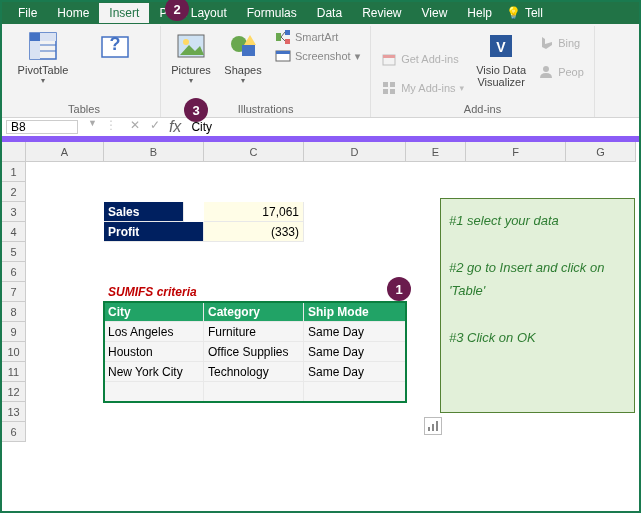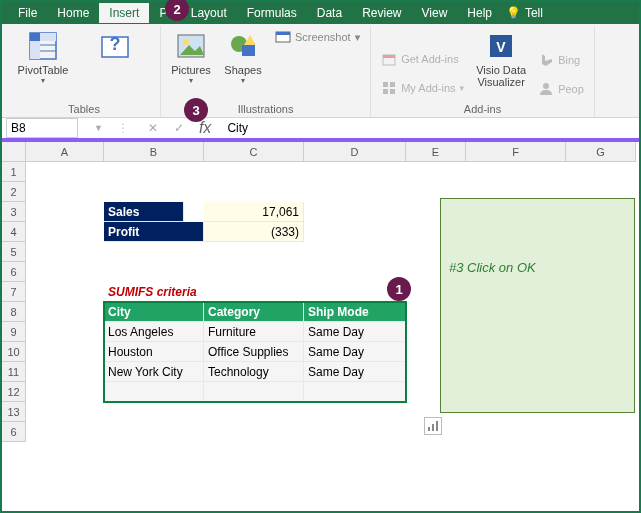--- a/index.html
+++ b/index.html
@@ -13,21 +13,21 @@
 .group-items { display: flex; gap: 4px; flex: 1; align-items: flex-start; padding-top: 2px; }
 .group-label { font-size: 11px; color: #666; padding: 2px 0; }
 .big-btn { display: flex; flex-direction: column; align-items: center; width: 58px; padding: 2px; cursor: pointer; }
 .big-btn .ico { width: 32px; height: 32px; display: flex; align-items: center; justify-content: center; }
 .big-btn .lbl { font-size: 11px; color: #444; text-align: center; line-height: 1.1; margin-top: 2px; }
 .big-btn .drop { font-size: 8px; color: #666; }
 .small-btns { display: flex; flex-direction: column; gap: 1px; }
 .small-btn { display: flex; align-items: center; gap: 4px; padding: 1px 4px; font-size: 11px; color: #888; cursor: pointer; }
 .small-btn .sico { width: 16px; height: 16px; display: flex; align-items: center; justify-content: center; }
 .small-btn.dim { opacity: 0.6; }
-.fbar { display: flex; align-items: center; height: 24px; border-bottom: 4px solid #8b5cf6; background: #fff; gap: 6px; }
+.fbar { display: flex; height: 24px; border-bottom: 6px solid #8b5cf6; background: #fff; }
 .namebox { width: 72px; border: 1px solid #ccc; padding: 2px 4px; margin: 2px 4px; font-size: 12px; background: #fff; }
 .fbar .fbtn { width: 20px; text-align: center; color: #aaa; font-size: 12px; }
 .fbar .fx { font-style: italic; font-size: 16px; color: #666; margin: 0 4px; }
 .fbar .fval { padding: 2px 6px; font-size: 12px; flex: 1; }
 .sheet { position: relative; display: flex; height: 370px; overflow: hidden; }
 .corner { width: 24px; height: 20px; background: #f0f0f0; border-right: 1px solid #ccc; border-bottom: 1px solid #ccc; }
 .colheads { display: flex; position: absolute; left: 24px; top: 0; }
 .colheads div { height: 20px; background: #f0f0f0; border-right: 1px solid #ccc; border-bottom: 1px solid #ccc; text-align: center; font-size: 11px; color: #555; line-height: 20px; }
 .rowheads { position: absolute; top: 20px; left: 0; }
 .rowheads div { width: 24px; height: 20px; background: #f0f0f0; border-bottom: 1px solid #ccc; border-right: 1px solid #ccc; text-align: center; font-size: 11px; color: #555; line-height: 20px; }
@@ -115,20 +115,32 @@
               <polygon points="22,4 28,14 16,14" fill="#ffd966"></polygon>
             </svg>
         </div>
         <div class="lbl">Shapes</div>
         <div class="drop">▾</div>
       </div>
       <div class="small-btns">
         <div class="small-btn">
           <span class="sico">
               <svg width="16" height="16">
+                <rect x="1" y="4" width="5" height="8" fill="#6aa84f"></rect>
+                <rect x="10" y="1" width="5" height="5" fill="#4472c4"></rect>
+                <rect x="10" y="10" width="5" height="5" fill="#e06666"></rect>
+                <line x1="6" y1="8" x2="10" y2="3" stroke="#666"></line>
+                <line x1="6" y1="8" x2="10" y2="12" stroke="#666"></line>
+              </svg>
+            </span>
+          <span>SmartArt</span>
+        </div>
+        <div class="small-btn">
+          <span class="sico">
+              <svg width="16" height="16">
                 <rect x="1" y="3" width="14" height="10" fill="#fff" stroke="#666"></rect>
                 <rect x="1" y="3" width="14" height="3" fill="#4472c4"></rect>
               </svg>
             </span>
           <span>Screenshot</span>
           <span class="drop">▾</span>
         </div>
       </div>
     </div>
     <div class="group-label">Illustrations</div>
@@ -162,21 +174,21 @@
       <div class="big-btn dim" style="width:58px">
         <div class="ico">
           <svg width="30" height="30">
               <rect x="4" y="4" width="22" height="22" fill="#2b579a"></rect>
               <text x="15" y="21" font-size="14" fill="#fff" text-anchor="middle" font-weight="bold">V</text>
             </svg>
         </div>
         <div class="lbl" style="white-space:pre-line">Visio Data
 Visualizer</div>
       </div>
-      <div class="small-btns" style="margin-top:23px">
+      <div class="small-btns" style="margin-top:6px">
         <div class="small-btn dim">
           <span class="sico">
               <svg width="16" height="16">
                 <polygon points="4,2 4,12 8,14 14,10 14,7 7,9 7,4" fill="#999"></polygon>
               </svg>
             </span>
           <span>Bing</span>
         </div>
         <div class="small-btn dim" style="margin-top:10px">
           <span class="sico">
@@ -255,22 +267,22 @@
     <div class="cell trow" style="left:78px;top:200px;width:100px;height:20px">New York City</div>
     <div class="cell trow" style="left:178px;top:200px;width:100px;height:20px">Technology</div>
     <div class="cell trow" style="left:278px;top:200px;width:102px;height:20px">Same Day</div>
     <div class="cell trow" style="left:78px;top:220px;width:100px;height:20px"></div>
     <div class="cell trow" style="left:178px;top:220px;width:100px;height:20px"></div>
     <div class="cell trow" style="left:278px;top:220px;width:102px;height:20px"></div>
 
     <div class="sel-border" style="left:77px;top:139px;width:304px;height:102px"></div>
 
     <div class="note" style="left:414px;top:36px;width:195px;height:215px">
-      <br>
-      <br>
+      <div>#1 select your data</div><br>
+      <div>#2 go to Insert and click on 'Table'</div><br>
       <div>#3 Click on OK</div>
     </div>
   </div>
 
   <div class="badge" style="left:385px; top:135px;">1</div>
 
   <div style="position:absolute;left:422px;top:275px;width:18px;height:18px;border:1px solid #bbb;background:#fff;display:flex;align-items:center;justify-content:center">
     <svg width="12" height="12">
         <rect x="1" y="7" width="2" height="4" fill="#888"></rect>
         <rect x="5" y="4" width="2" height="7" fill="#888"></rect>

